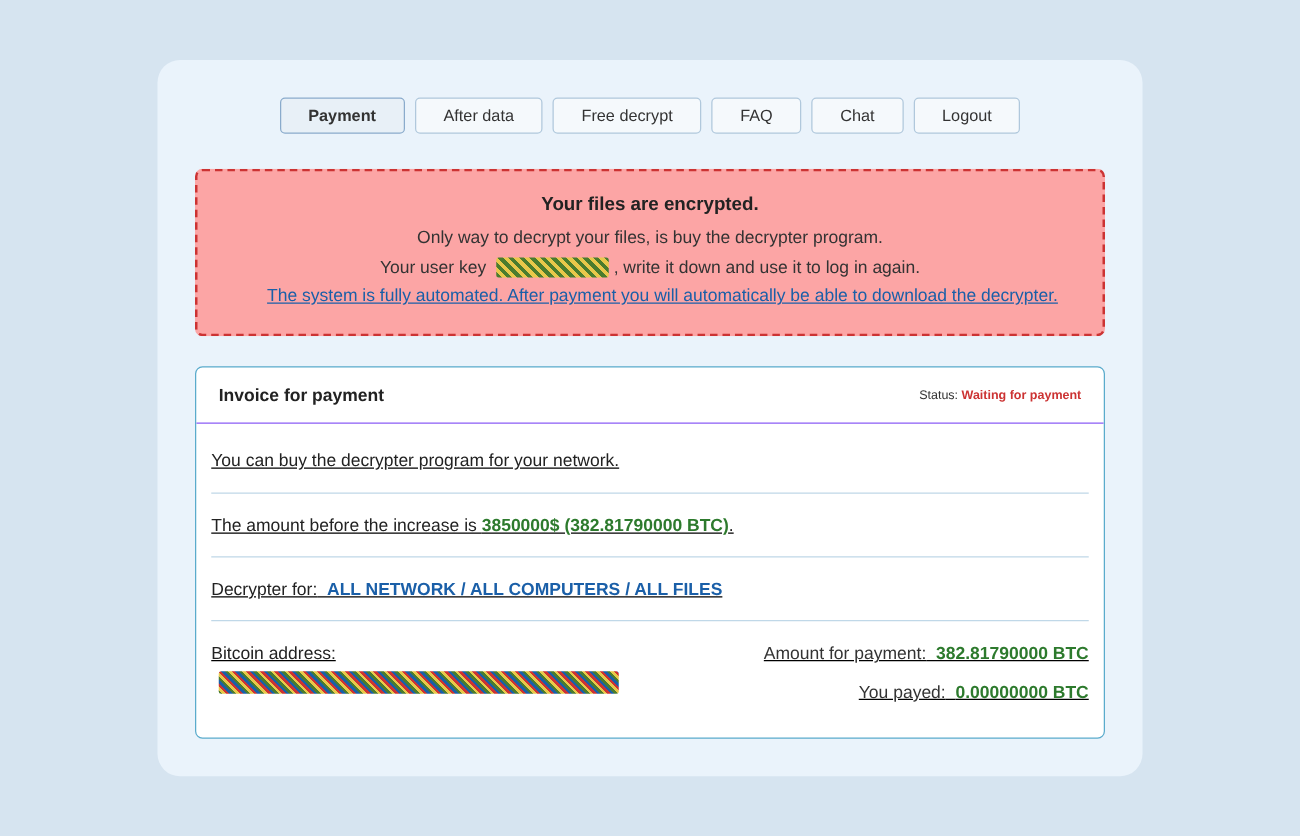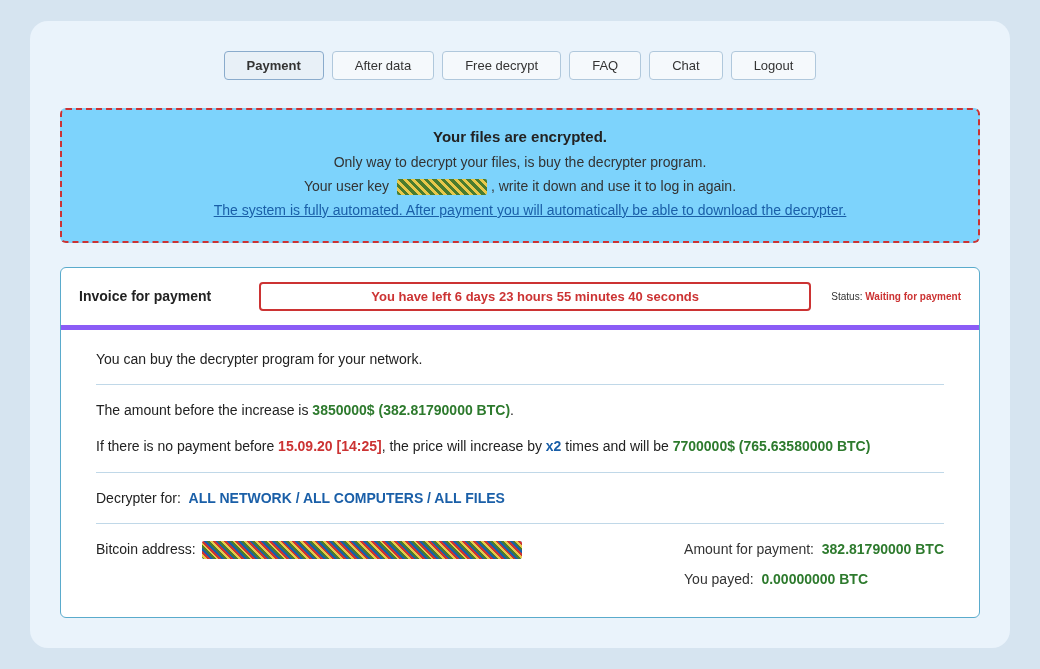--- a/index.html
+++ b/index.html
@@ -9,21 +9,21 @@
       font-size: 14px;
       display: flex;
       justify-content: center;
       align-items: center;
       min-height: 669px;
       width: 1040px;
     }
     .main-container {
       background: #eaf3fb;
       border-radius: 18px;
-      width: 980px;
+      width: 788px;
       padding: 30px 30px 30px 30px;
     }
     .nav-bar {
       display: flex;
       justify-content: center;
       gap: 8px;
       margin-bottom: 28px;
     }
     .nav-btn {
       background: #f5f9fc;
@@ -35,21 +35,21 @@
       color: #333;
     }
     .nav-btn.active {
       background: #e8f0f7;
       font-weight: bold;
       border-color: #8aabcc;
     }
     .alert-box {
       border: 2px dashed #cc3333;
       border-radius: 6px;
-      background: #7dd3fc;
+      background: #fca5a5;
       padding: 18px 30px;
       text-align: center;
       margin-bottom: 24px;
     }
     .alert-box .title {
       font-weight: bold;
       font-size: 15px;
       color: #222;
       margin-bottom: 6px;
     }
@@ -81,21 +81,21 @@
       border: 1px solid #5aabcc;
       border-radius: 6px;
       background: #fff;
       padding: 0;
       overflow: hidden;
     }
     .invoice-header {
       display: flex;
       align-items: center;
       padding: 14px 18px;
-      border-bottom: 5px solid #8b5cf6;
+      border-bottom: 1px solid #8b5cf6;
       gap: 20px;
     }
     .invoice-title {
       font-weight: bold;
       font-size: 14px;
       color: #222;
       min-width: 160px;
     }
     .timer-badge {
       background: #fff;
@@ -111,21 +111,22 @@
     .status-area {
       margin-left: auto;
       color: #333;
       font-size: 10px;
     }
     .status-area .status-value {
       color: #cc3333;
       font-weight: bold;
     }
     .invoice-body {
-      padding: 18px 35px;
+      padding: 18px 12px;
+      text-decoration: underline;
     }
     .invoice-body p {
       margin-bottom: 14px;
       line-height: 1.6;
       color: #222;
       font-size: 14px;
     }
     .green-bold {
       color: #2d7a2d;
       font-weight: bold;
@@ -160,20 +161,21 @@
         #cc3333 4px, #cc3333 6px,
         #1a5fa8 6px, #1a5fa8 8px
       );
       border-radius: 2px;
       width: 320px;
       height: 18px;
       vertical-align: middle;
       margin-left: 6px;
     }
     .payment-info {
+      text-align: right;
     }
     .payment-info p {
       margin-bottom: 8px;
       font-size: 14px;
       color: #333;
     }
     .decrypter-line {
       margin-bottom: 14px;
     }
   </style>
@@ -198,34 +200,30 @@
       <span>Your user key </span><span class="user-key"></span><span>, write it down and use it to log in again.</span>
     </div>
     <div class="line">
       <span class="link">The system is fully automated. After payment you will automatically be able to download the decrypter.</span>
     </div>
   </div>
 
   <div class="invoice-box">
     <div class="invoice-header">
       <div class="invoice-title">Invoice for payment</div>
-      <div class="timer-badge">You have left 6 days 23 hours 55 minutes 40 seconds</div>
       <div class="status-area">
         <span>Status:</span>
         <span class="status-value">Waiting for payment</span>
       </div>
     </div>
     <div class="invoice-body">
       <p>You can buy the decrypter program for your network.</p>
       <hr class="divider">
       <p>
         <span>The amount before the increase is </span><span class="green-bold">3850000$ (382.81790000 BTC)</span><span>.</span>
-      </p>
-      <p>
-        <span>If there is no payment before </span><span class="red-bold">15.09.20 [14:25]</span><span>, the price will increase by </span><span class="blue-bold">x2</span><span> times and will be </span><span class="green-bold">7700000$ (765.63580000 BTC)</span>
       </p>
       <hr class="divider">
       <p class="decrypter-line">
         <span>Decrypter for:</span>&nbsp;&nbsp;<span class="blue-bold">ALL NETWORK / ALL COMPUTERS / ALL FILES</span>
       </p>
       <hr class="divider">
       <div class="bottom-row">
         <div class="bitcoin-section">
           <p>
             <span>Bitcoin address:</span><span class="bitcoin-address-img" title="Bitcoin address (obfuscated)"></span>

